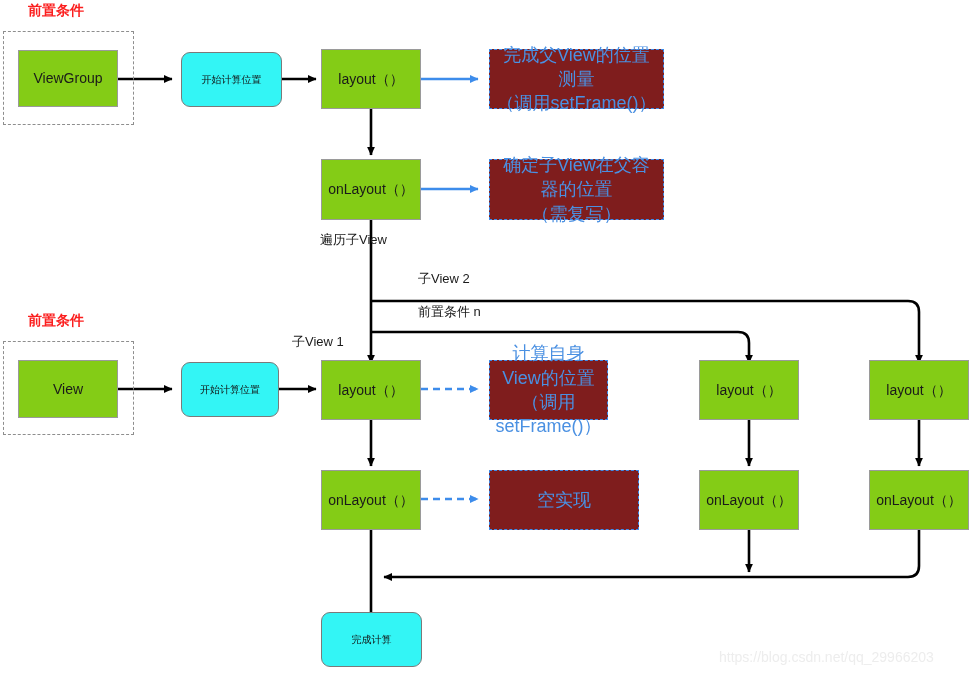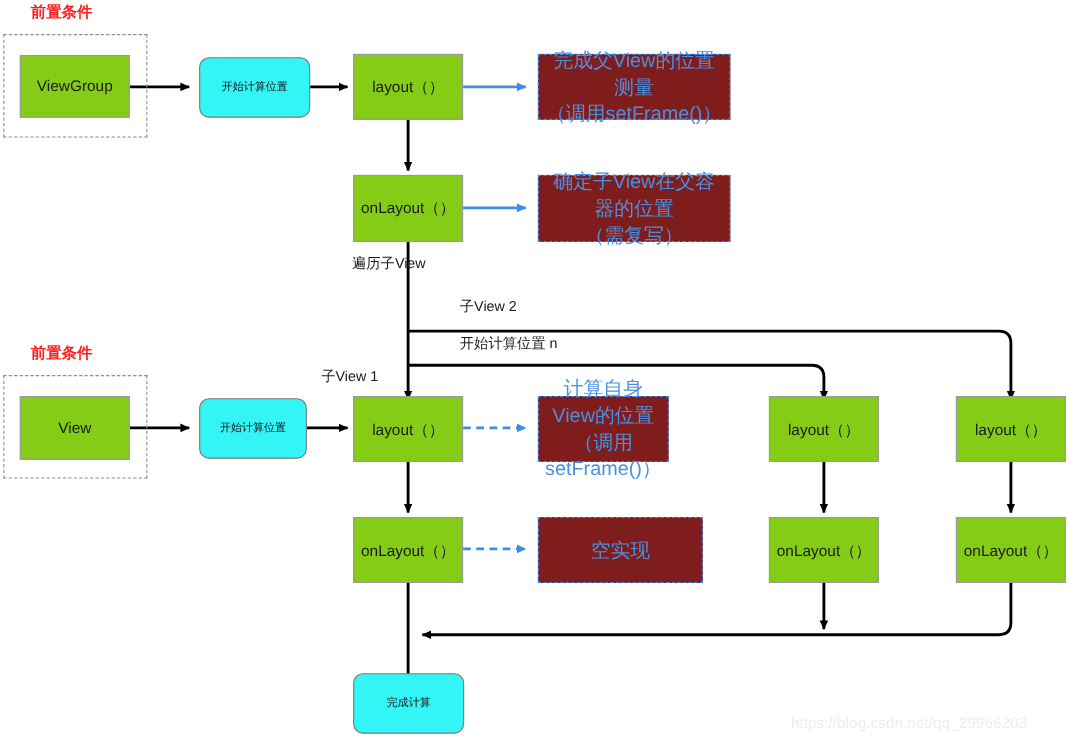--- a/index.html
+++ b/index.html
@@ -162,21 +162,21 @@
 
   <div class="node note-box" style="left:489px; top:159px; width:175px; height:61px;">
     <div class="note-inner">
       <div>确定子View在父容器的位置</div>
       <div>（需复写）</div>
     </div>
   </div>
 
   <div class="label" style="left:288px; top:231px;margin-left:32px;">遍历子View</div>
   <div class="label" style="left:418px; top:270px;">子View 2</div>
-  <div class="label" style="left:418px; top:303px;">开始计算位置 n</div>
+  <div class="label" style="left:418px; top:303px;">前置条件 n</div>
   <div class="label" style="left:292px; top:333px;">子View 1</div>
 
   <div class="node plain-box" style="left:18px; top:360px; width:100px; height:58px;">View</div>
 
   <div class="node cyan-box" style="left:181px; top:362px; width:98px; height:55px;">开始计算位置</div>
 
   <div class="node plain-box" style="left:321px; top:360px; width:100px; height:60px;">layout（）</div>
   <div class="node plain-box" style="left:321px; top:470px; width:100px; height:60px;">onLayout（）</div>
 
   <div class="node note-box" style="left:489px; top:360px; width:119px; height:60px;">

